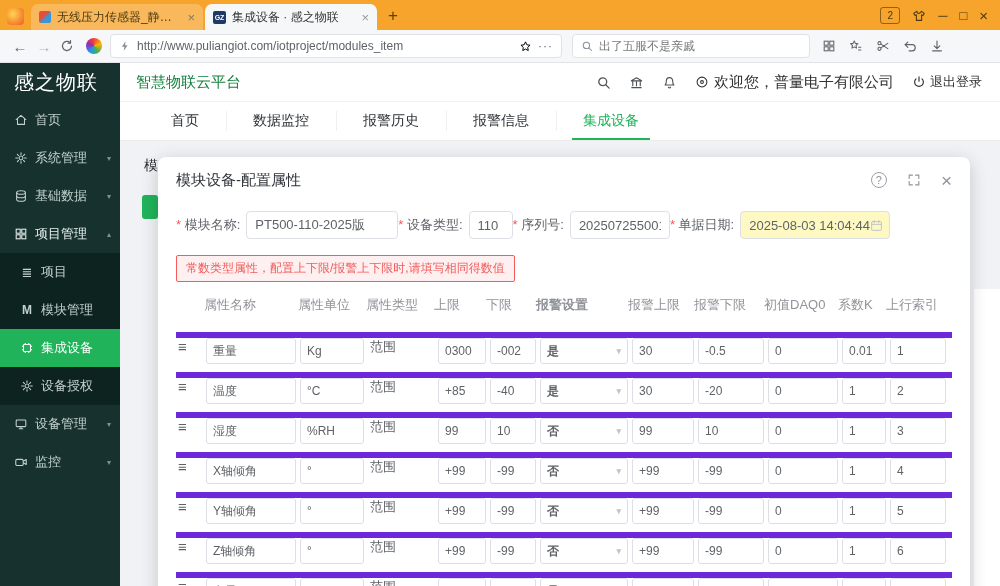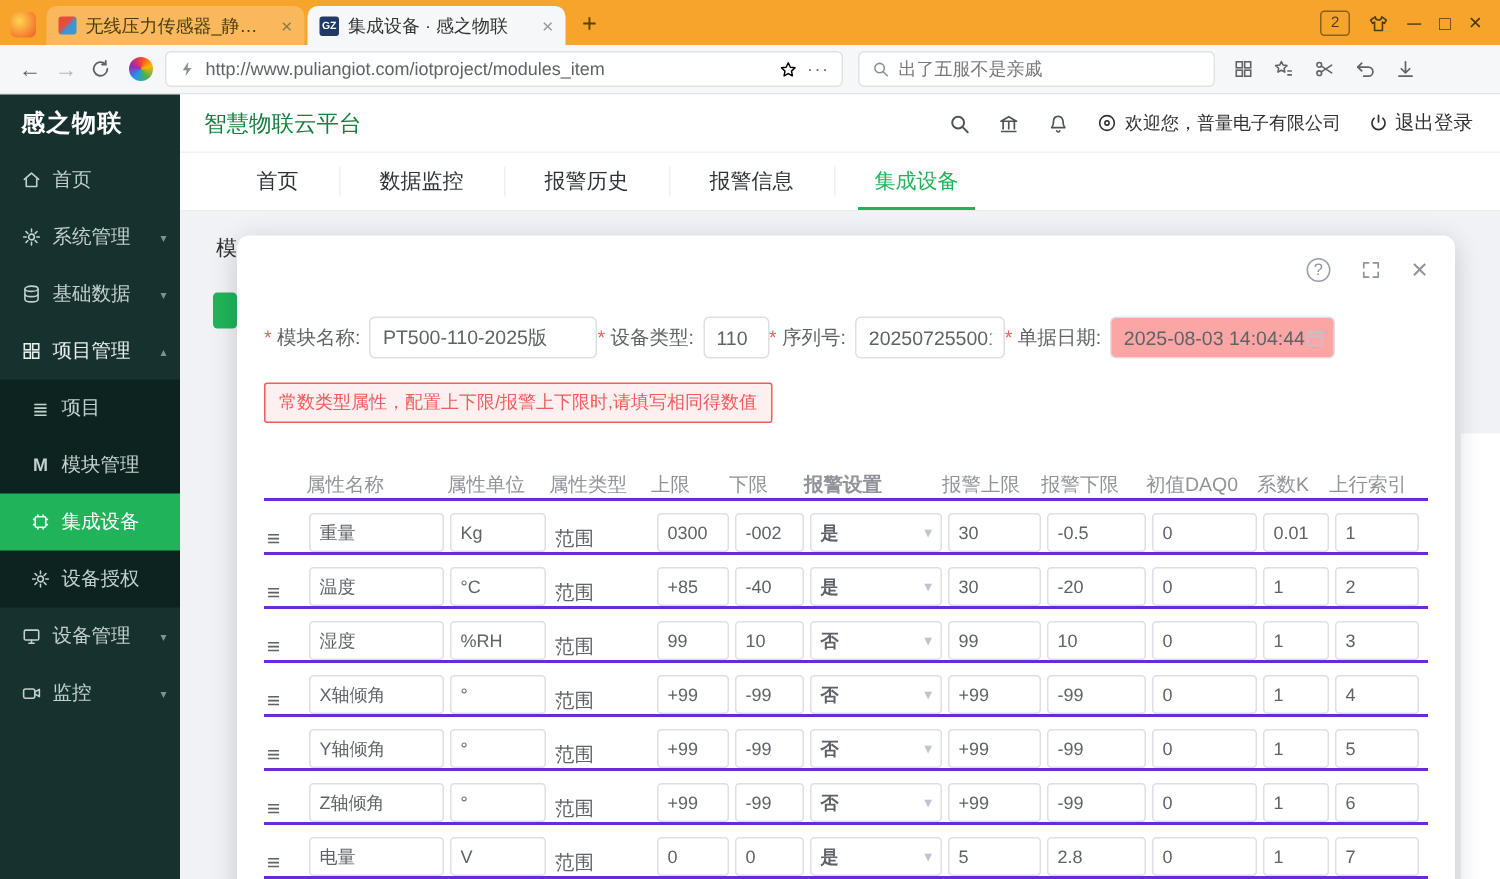--- a/index.html
+++ b/index.html
@@ -31,35 +31,35 @@
   .urlbox{width:452px;height:24px;background:#fff;border:1px solid #e0e2e6;border-radius:4px;display:flex;align-items:center;padding:0 8px;gap:6px;box-sizing:border-box;flex:none;}
   .url-text{flex:1;font-size:12px;color:#5f6368;overflow:hidden;white-space:nowrap;text-overflow:ellipsis;}
   .urlbox .more{font-size:12px;color:#5f6368;letter-spacing:1px;}
   .searchbox{width:238px;height:24px;background:#fff;border:1px solid #e0e2e6;border-radius:4px;display:flex;align-items:center;padding:0 8px;gap:6px;box-sizing:border-box;margin-left:10px;flex:none;}
   .search-text{font-size:12px;color:#777;overflow:hidden;white-space:nowrap;}
   .tool-icons{display:flex;align-items:center;gap:13px;margin-left:12px;color:#5f6368;}
 
   
   .app{flex:1;display:flex;min-height:0;}
   .sidebar{width:120px;background:#16312e;color:#c3d1ce;display:flex;flex-direction:column;flex:none;}
-  .side-logo{height:38px;display:flex;align-items:center;padding-left:14px;color:#fff;font-size:16px;font-weight:bold;letter-spacing:1px;flex:none;}
+  .side-logo{height:38px;display:flex;align-items:center;padding-left:14px;color:#fff;font-size:20px;font-weight:normal;letter-spacing:1px;flex:none;}
   .menu-item{height:38px;display:flex;align-items:center;gap:7px;padding:0 9px 0 14px;font-size:13px;cursor:pointer;flex:none;}
   .menu-item .lbl{white-space:nowrap;}
   .chev{margin-left:auto;font-size:8px;color:#7d938f;}
   .submenu{background:#0d2320;}
   .submenu .menu-item{padding-left:20px;}
   .menu-item.active{background:#21b35a;color:#fff;}
   .m-icon{width:14px;text-align:center;font-weight:bold;font-size:12px;flex:none;}
   .hamb{width:14px;text-align:center;font-size:13px;flex:none;}
 
   .main{flex:1;display:flex;flex-direction:column;min-width:0;}
   .topbar{height:38px;background:#fff;display:flex;align-items:center;padding:0 18px 0 16px;border-bottom:1px solid #f2f2f2;flex:none;}
   .tb-title{font-size:15px;color:#15803d;}
   .tb-right{margin-left:auto;display:flex;align-items:center;gap:18px;color:#4e5359;}
-  .welcome{display:flex;align-items:center;gap:5px;font-size:12px;color:#303133;}
+  .welcome{display:flex;align-items:center;gap:5px;font-size:15px;color:#303133;}
   .logout{display:flex;align-items:center;gap:4px;font-size:13px;color:#303133;cursor:pointer;}
 
   .navtabs{height:38px;background:#fff;display:flex;padding-left:24px;border-bottom:1px solid #ececec;flex:none;}
   .navtab{position:relative;padding:0 27px;display:flex;align-items:center;font-size:14px;color:#2f3338;cursor:pointer;}
   .navtab:not(:first-child)::before{content:"";position:absolute;left:0;top:9px;bottom:9px;width:1px;background:#f0f0f0;}
   .navtab.active{color:#21b35a;}
   .navtab.active::after{content:"";position:absolute;left:16px;right:16px;bottom:0;height:2px;background:#21b35a;}
 
   .content{flex:1;position:relative;background:#f0f2f5;overflow:hidden;}
   .bg-frag-title{position:absolute;left:24px;top:16px;font-size:14px;color:#303133;}
@@ -73,27 +73,27 @@
   .mh-icons{margin-left:auto;display:flex;align-items:center;gap:20px;color:#8f949c;}
   .help-icon{width:16px;height:16px;border:1px solid #9aa0a8;border-radius:50%;font-size:11px;line-height:15px;text-align:center;box-sizing:border-box;}
   .close-x{font-size:19px;line-height:1;color:#8f949c;cursor:pointer;}
   .modal-body{padding:2px 18px 0;}
   .form-row{display:flex;align-items:center;margin:6px 0 16px;}
   .fld{display:flex;align-items:center;gap:6px;}
   .fld-label{font-size:13px;color:#5f6368;white-space:nowrap;}
   .fld-label::before{content:"* ";color:#f45b5b;}
   .fld input{height:28px;border:1px solid #dcdfe6;border-radius:4px;padding:0 8px;font-size:13px;color:#5f6368;box-sizing:border-box;outline:none;}
   .in-name{width:152px;} .in-type{width:44px;} .in-serial{width:100px;}
-  .in-date{width:150px;background:#fca5a5;color:#bfc4cc;padding-right:24px;}
+  .in-date{width:150px;background:#fef9c3;color:#bfc4cc;padding-right:24px;}
   .date-wrap{position:relative;display:flex;align-items:center;}
   .date-wrap svg{position:absolute;right:7px;color:#c0c4cc;}
   .warn{display:inline-block;border:1px solid #f45b5b;background:#fef0f0;color:#f45b5b;font-size:12px;padding:4px 9px;border-radius:2px;}
 
   .ptable{margin-top:14px;}
-  .ptr{display:flex;align-items:flex-end;gap:4px;height:34px;border-bottom:2px solid #6d28d9;}
+  .ptr{display:flex;align-items:flex-start;gap:4px;height:34px;border-bottom:6px solid #6d28d9;}
   .ptr.head{height:36px;font-size:13px;color:#909399;}
   .c0{width:24px;flex:none;} .c1{width:90px;flex:none;} .c2{width:64px;flex:none;}
   .c3{width:64px;flex:none;} .c4{width:48px;flex:none;} .c5{width:46px;flex:none;}
   .c6{width:88px;flex:none;font-weight:bold;} .c7{width:62px;flex:none;} .c8{width:66px;flex:none;}
   .c9{width:70px;flex:none;} .c10{width:44px;flex:none;} .c11{width:56px;flex:none;}
   .ptr input{width:100%;height:26px;border:1px solid #dcdfe6;border-radius:3px;padding:0 6px;font-size:12px;color:#5f6368;box-sizing:border-box;outline:none;}
   .drag{color:#5f6368;font-size:15px;text-align:left;padding-left:2px;cursor:grab;}
   .type-text{font-size:13px;color:#5f6368;padding-left:2px;}
   .fselect{height:26px;border:1px solid #dcdfe6;border-radius:3px;display:flex;align-items:center;justify-content:space-between;padding:0 6px;font-size:12px;color:#5f6368;box-sizing:border-box;cursor:pointer;}
   .fselect .chevd{color:#c0c4cc;font-size:9px;}
@@ -319,20 +319,21 @@
           </div>
       </div>
 
       <div class="content">
         <span class="bg-frag-title">模</span>
         <div class="bg-frag-btn"></div>
         <div class="bg-right-panel"></div>
 
         <div class="modal">
           <div class="modal-head">
+            <span class="modal-title">模块设备-配置属性</span>
             <div class="mh-icons">
               <span class="help-icon">?</span>
               <svg width="14" height="14" viewBox="0 0 16 16" fill="none" stroke="currentColor" stroke-width="1.3" stroke-linecap="round" stroke-linejoin="round">
                   <path d="M6.2 2.5H2.5v3.7M9.8 2.5h3.7v3.7M2.5 9.8v3.7h3.7M13.5 9.8v3.7H9.8"></path>
                 </svg>
               <span class="close-x">×</span>
             </div>
           </div>
 
           <div class="modal-body">

